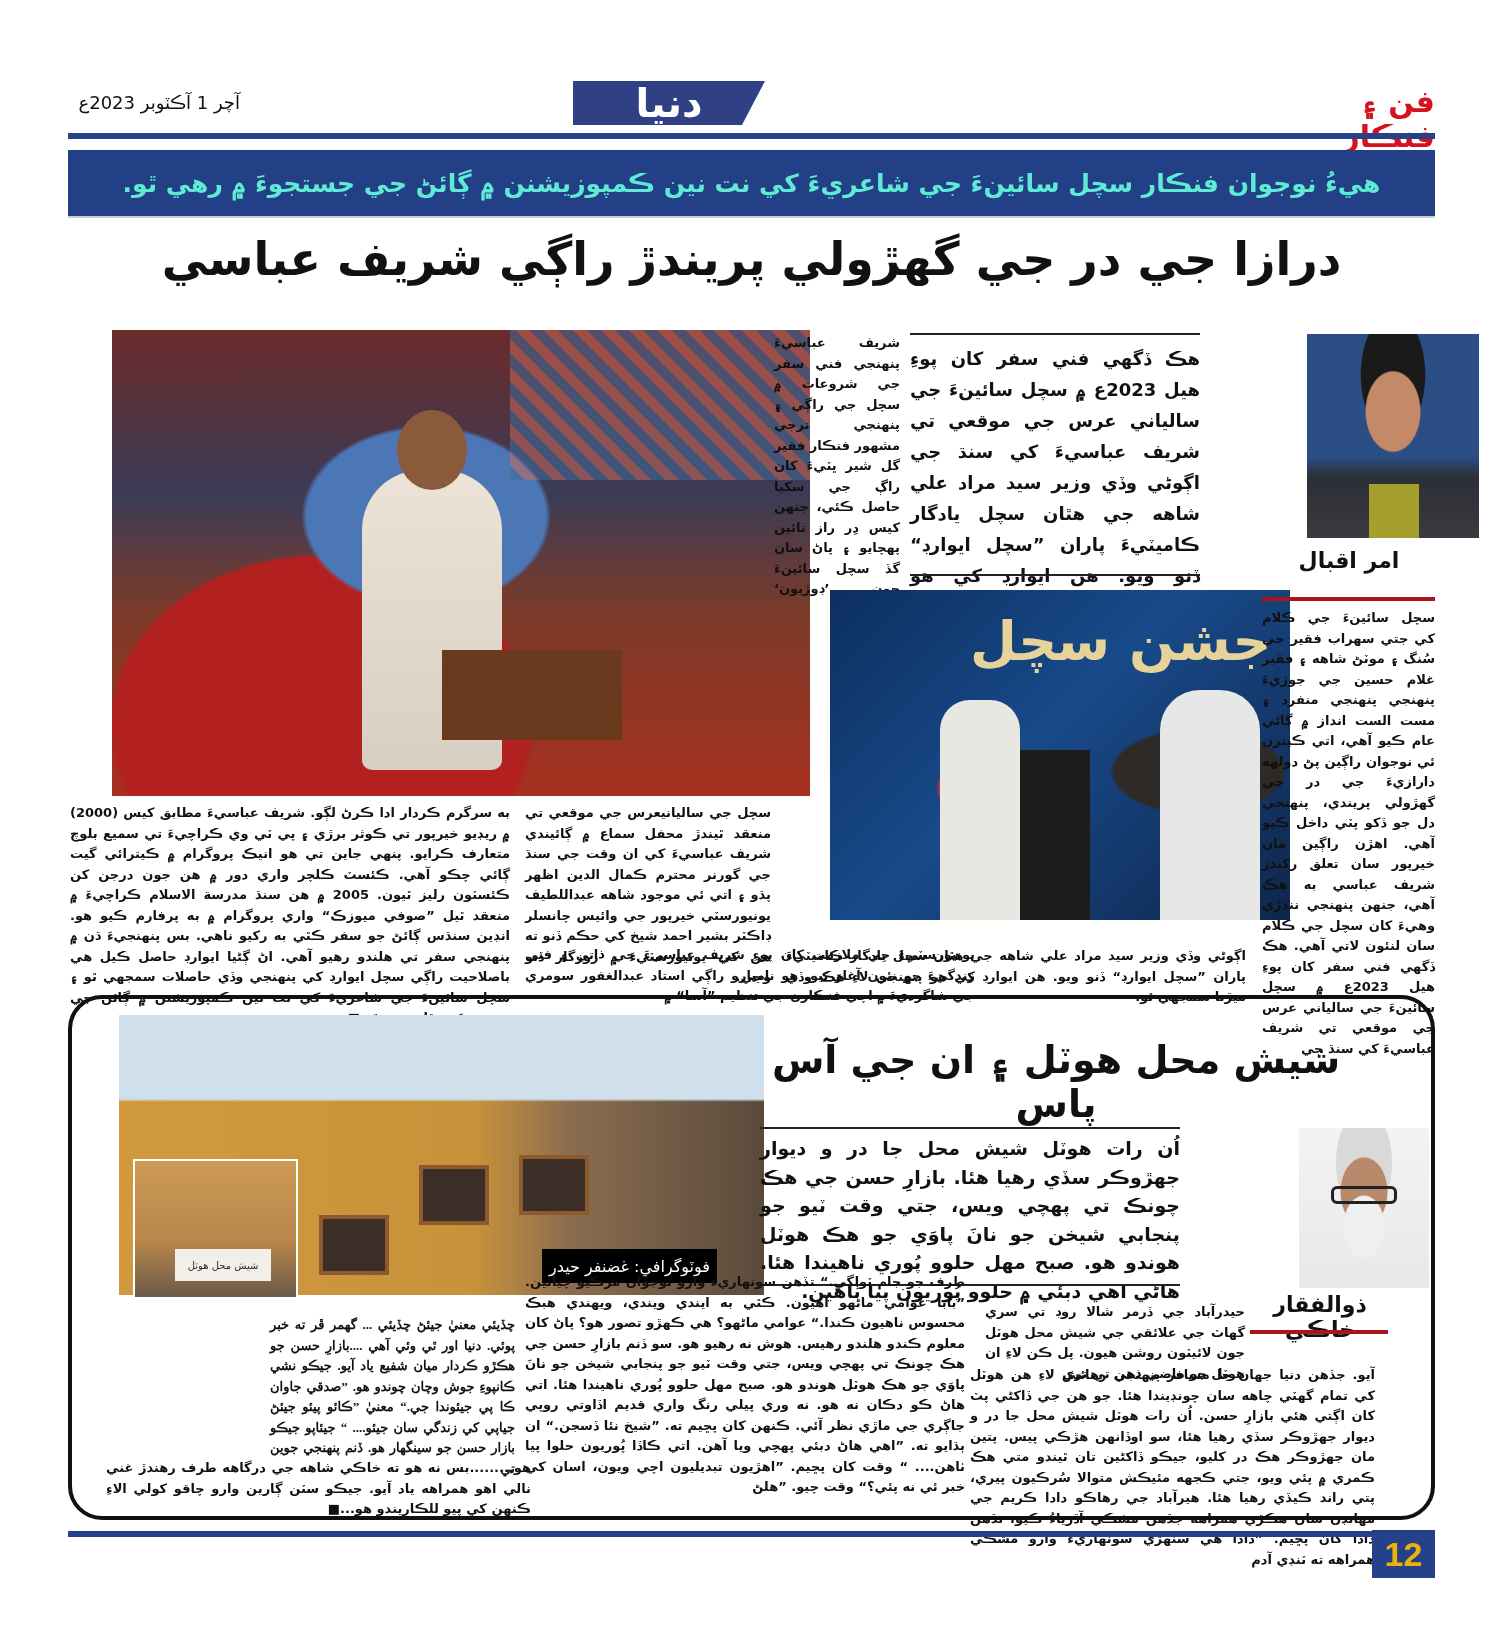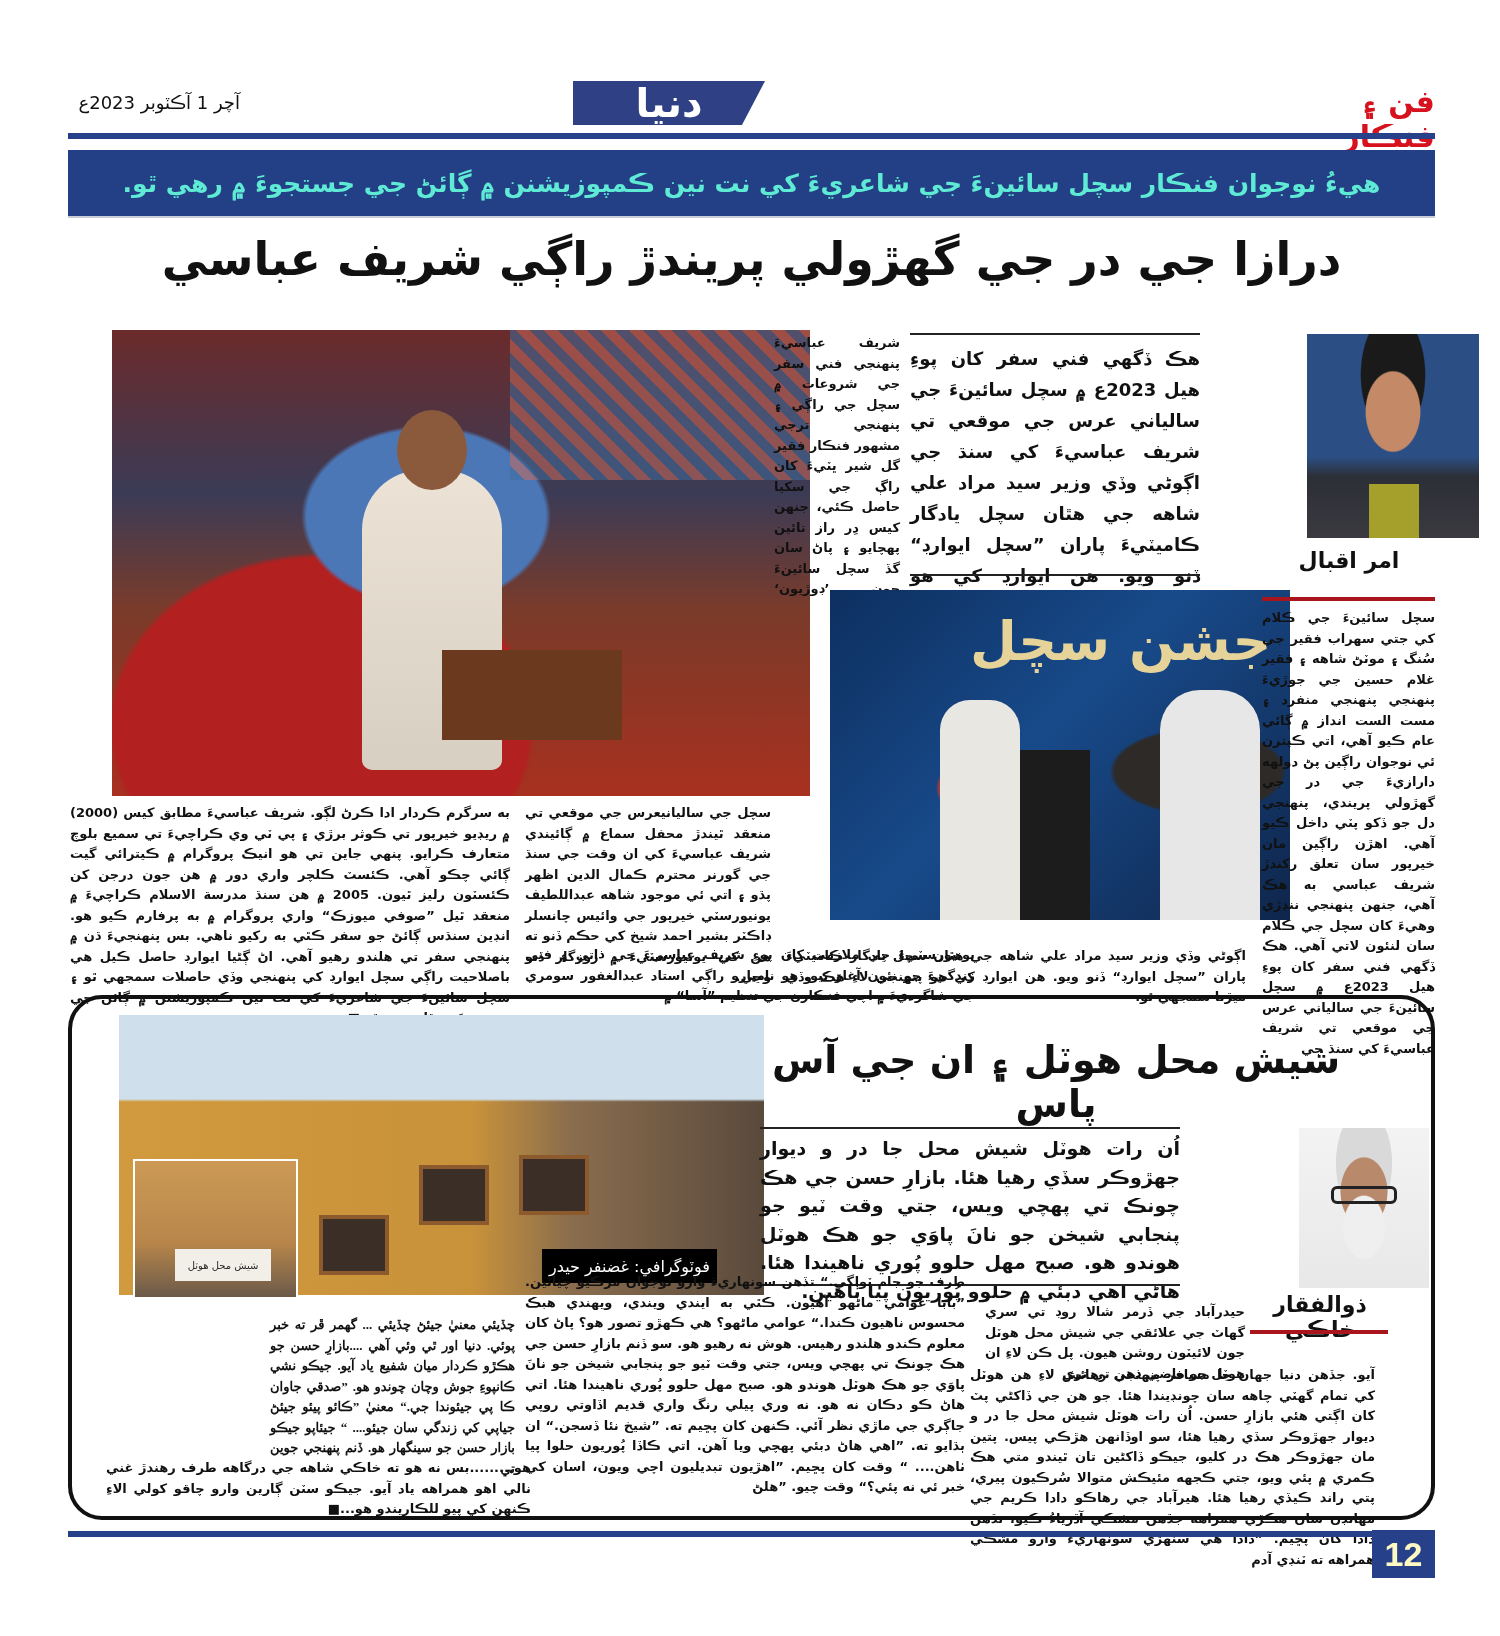--- a/index.html
+++ b/index.html
@@ -90,21 +90,21 @@
   #pull2 { left: 760px; top: 1134px; width: 420px; font-size: 19px; line-height: 28.5px; }
   #pull2-bottom { left: 760px; top: 1284px; width: 420px; }
 
   #col-f1 { left: 985px; top: 1302px; width: 260px; }
   #col-f1b { left: 970px; top: 1365px; width: 405px; }
   #col-f2 { left: 525px; top: 1272px; width: 440px; }
   #col-f3 { left: 270px; top: 1315px; width: 245px; font-family: Liberation Serif, serif; }
   #col-f3b { left: 90px; top: 1458px; width: 425px; margin-left: 16px; }
 
   .rule-bottom { left: 68px; top: 1531px; width: 1367px; height: 6px; background: #26408a; }
-  #page-num { left: 1372px; top: 1530px; width: 63px; height: 48px; background: #26408a; color: #fef9c3; font-size: 34px; font-weight: bold; font-family: "Liberation Sans", sans-serif; display:flex; align-items:center; justify-content:center; }
+  #page-num { left: 1372px; top: 1530px; width: 63px; height: 48px; background: #26408a; color: #eab308; font-size: 34px; font-weight: bold; font-family: "Liberation Sans", sans-serif; display:flex; align-items:center; justify-content:center; }
 </style>
 </head>
 <body>
 
 <div class="abs" id="section-name">فن ۽ فنڪار</div>
 <div class="abs" id="date-line">آچر 1 آڪٽوبر 2023ع</div>
 <div class="abs" id="masthead">
   <div class="blue">دنيا</div>
 </div>
 <div class="abs rule-top"></div>

